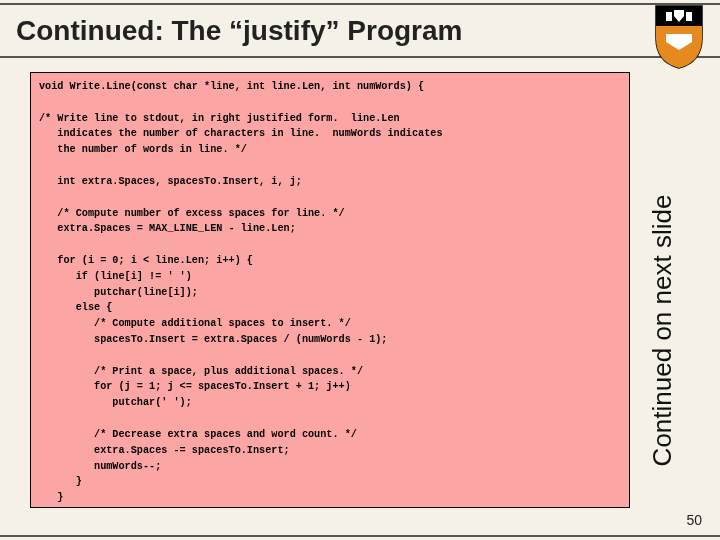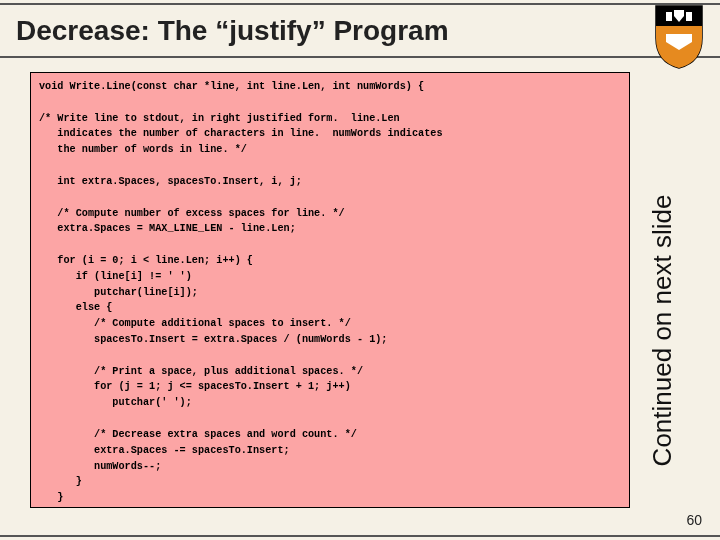--- a/index.html
+++ b/index.html
@@ -93,21 +93,21 @@
     color: #222;
   }
 </style>
 </head>
 <body>
 
 <div class="slide">
   <div class="bar-top"></div>
 
   <div class="header">
-    <div class="title">Decrease: The “justify” Program</div>
+    <div class="title">Continued: The “justify” Program</div>
   </div>
 
   <div class="crest">
     <svg viewBox="0 0 54 66" width="54" height="66">
       <path d="M4 2 H50 V34 Q50 58 27 64 Q4 58 4 34 Z" fill="#fff" stroke="#000" stroke-width="1.5"></path>
       <path d="M4 2 H50 V22 H4 Z" fill="#000"></path>
       <path d="M4 22 H50 V34 Q50 58 27 64 Q4 58 4 34 Z" fill="#e68a1f"></path>
       <rect x="14" y="8" width="6" height="9" fill="#fff"></rect>
       <rect x="34" y="8" width="6" height="9" fill="#fff"></rect>
       <rect x="22" y="6" width="10" height="6" fill="#fff"></rect>
@@ -144,16 +144,16 @@
          numWords--;
       }
    }
    putchar('\n');
 }</div>
 
   <div class="side-label">
     <span>Continued on next slide</span>
   </div>
 
-  <div class="pagenum">60</div>
+  <div class="pagenum">50</div>
 
   <div class="bar-bottom"></div>
 </div>
 
 </body></html>

